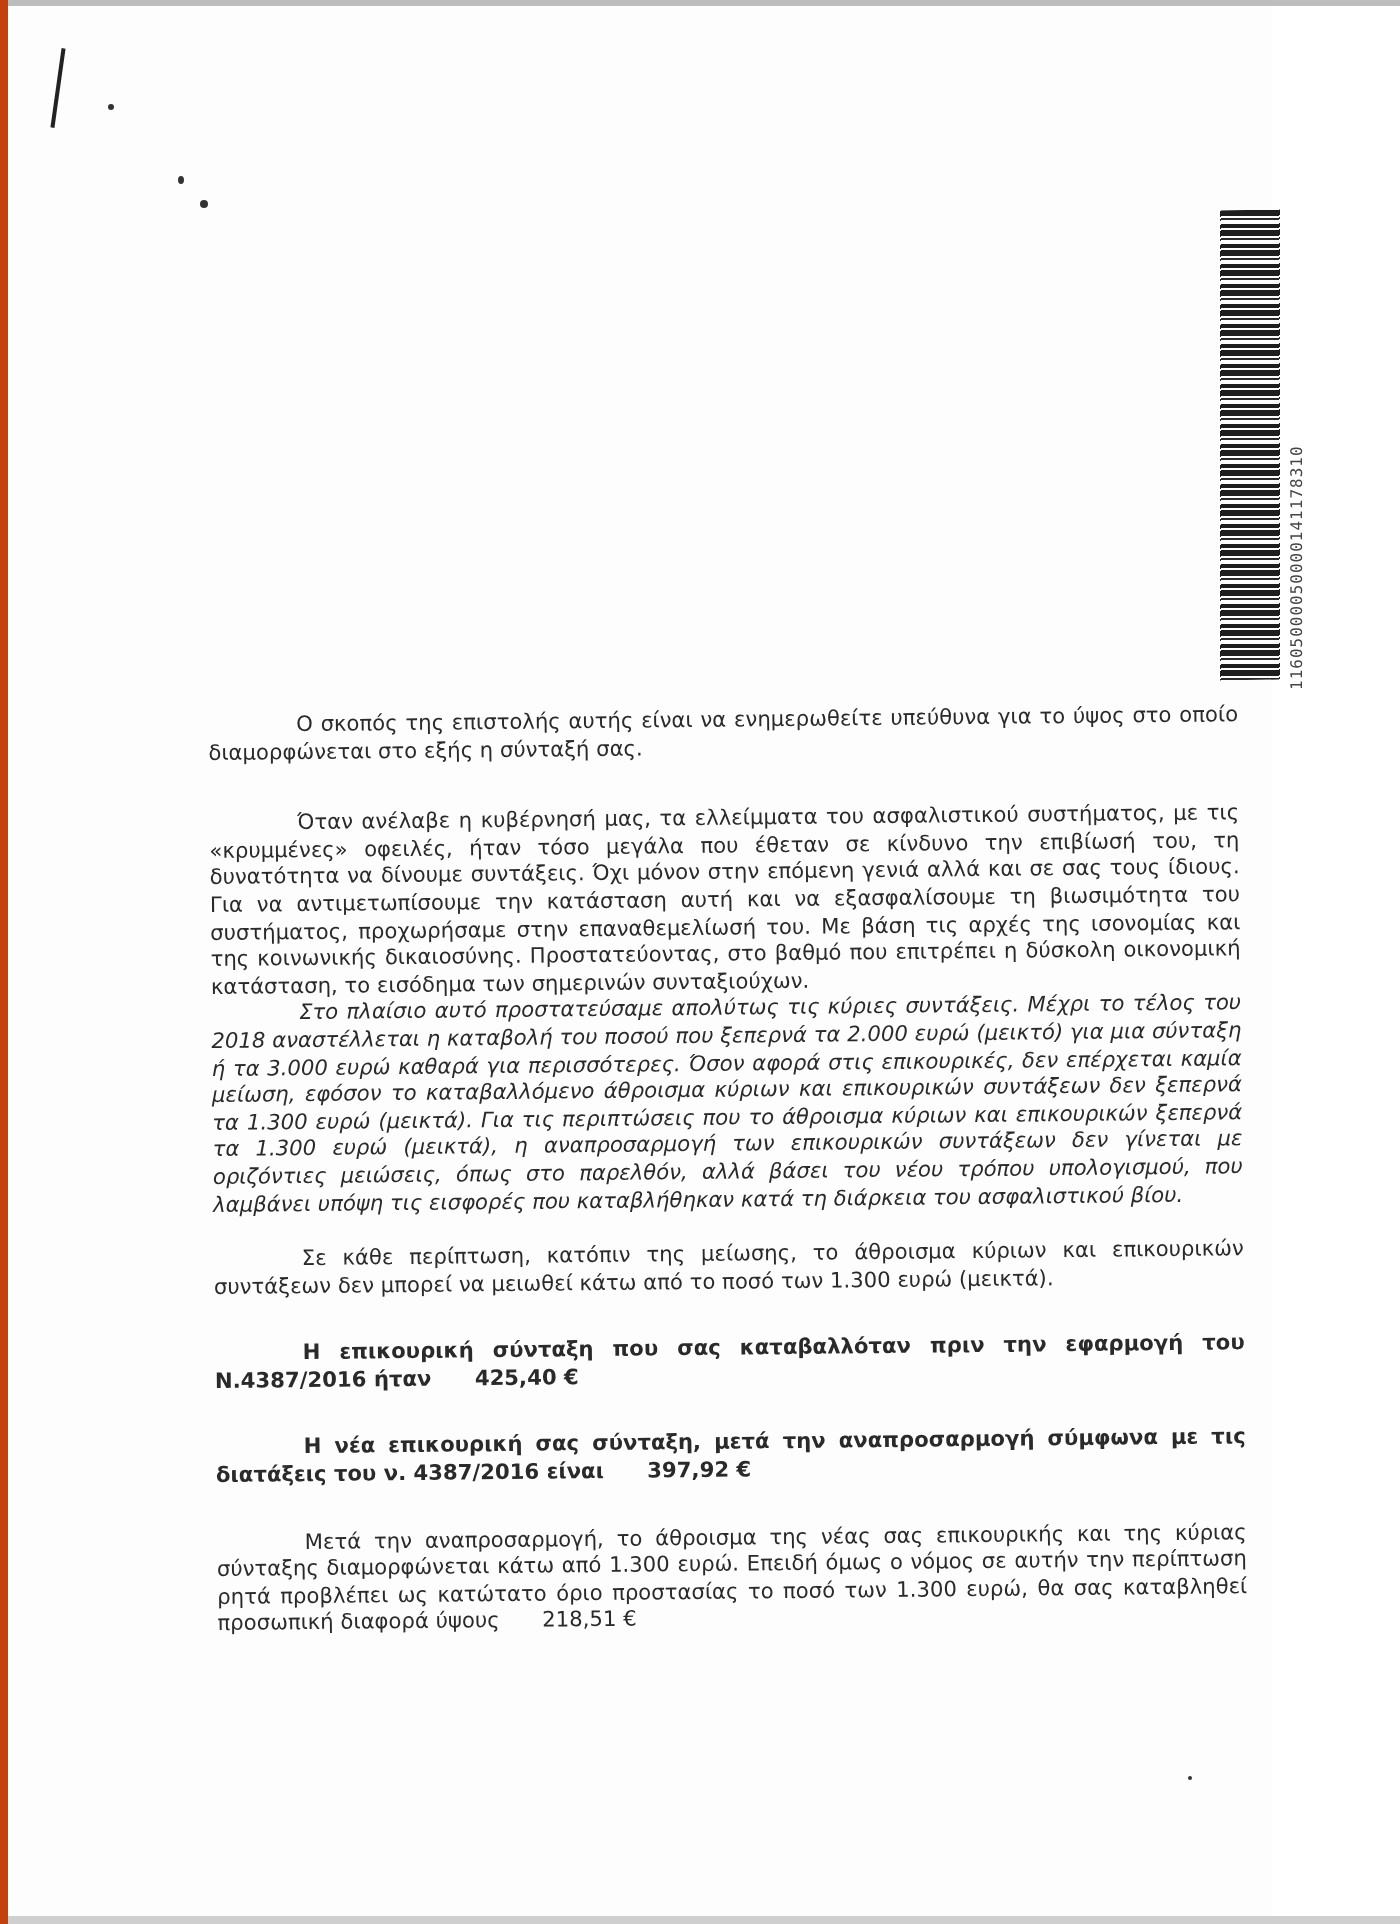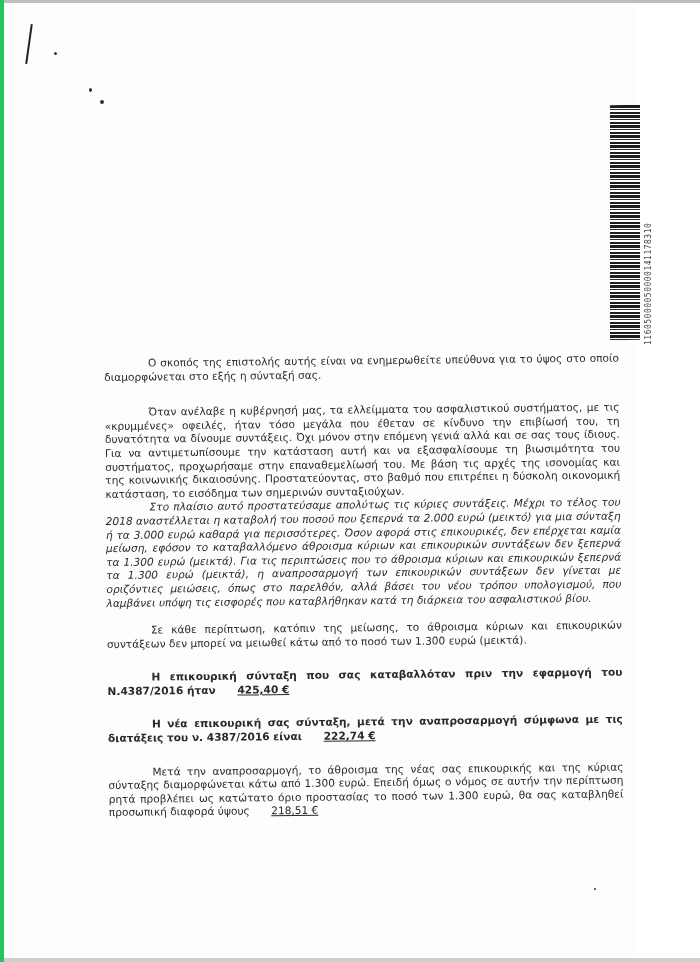--- a/index.html
+++ b/index.html
@@ -6,21 +6,21 @@
   body {
     width: 700px; height: 962px; overflow: hidden;
     background: #ffffff;
     font-family: "DejaVu Sans", sans-serif;
     color: #2a2a2a;
     position: relative;
   }
   .page {
     position: absolute; left: 0; top: 0; width: 636px; height: 962px;
     background: #fdfdfd;
-    border-left: 4px solid #22c55e;
+    border-left: 4px solid #c2410c;
     box-sizing: border-box;
   }
   .top-edge { position: absolute; left: 0; top: 0; width: 700px; height: 3px; background: #bdbdbd; }
   .bottom-edge { position: absolute; left: 0; bottom: 0; width: 700px; height: 4px; background: #cfcfcf; }
   .pen-mark {
     position: absolute; left: 24px; top: 24px; width: 2px; height: 40px;
     background: #222; transform: rotate(8deg);
   }
   .speck { position: absolute; background: #333; border-radius: 50%; }
   .barcode {
@@ -41,21 +41,21 @@
     position: absolute; left: 100px; top: 357px; width: 515px;
     font-size: 10.6px; line-height: 13.6px; text-align: justify;
     transform: rotate(-0.6deg); transform-origin: left top;
   }
   .para { margin: 0; text-indent: 44px; }
   .gap-s { height: 14px; }
   .gap-m { height: 20px; }
   .gap-l { height: 22px; }
   .italic { font-style: italic; }
   .bold { font-weight: bold; }
-  .amount { padding-left: 18px; text-decoration: underline; }
+  .amount { padding-left: 18px; }
 </style>
 </head>
 <body>
 
 <div class="page">
   <div class="top-edge"></div>
   <div class="pen-mark"></div>
   <div class="speck" style="left:50px;top:52px;width:3px;height:3px;"></div>
   <div class="speck" style="left:85px;top:88px;width:3px;height:4px;"></div>
   <div class="speck" style="left:96px;top:100px;width:4px;height:4px;"></div>
@@ -72,21 +72,21 @@
     <div class="gap-s"></div>
     <p class="para">Σε κάθε περίπτωση, κατόπιν της μείωσης, το άθροισμα κύριων και επικουρικών συντάξεων δεν μπορεί να μειωθεί κάτω από το ποσό των 1.300 ευρώ (μεικτά).</p>
     <div class="gap-m"></div>
     <p class="para bold">
       <span>Η επικουρική σύνταξη που σας καταβαλλόταν πριν την εφαρμογή του Ν.4387/2016 ήταν</span>
       <span class="amount">425,40 €</span>
     </p>
     <div class="gap-m"></div>
     <p class="para bold">
       <span>Η νέα επικουρική σας σύνταξη, μετά την αναπροσαρμογή σύμφωνα με τις διατάξεις του ν. 4387/2016 είναι</span>
-      <span class="amount">222,74 €</span>
+      <span class="amount">397,92 €</span>
     </p>
     <div class="gap-m"></div>
     <p class="para">
       <span>Μετά την αναπροσαρμογή, το άθροισμα της νέας σας επικουρικής και της κύριας σύνταξης διαμορφώνεται κάτω από 1.300 ευρώ. Επειδή όμως ο νόμος σε αυτήν την περίπτωση ρητά προβλέπει ως κατώτατο όριο προστασίας το ποσό των 1.300 ευρώ, θα σας καταβληθεί προσωπική διαφορά ύψους</span>
       <span class="amount">218,51 €</span>
     </p>
   </div>
 
   <div class="bottom-edge"></div>
 </div>

